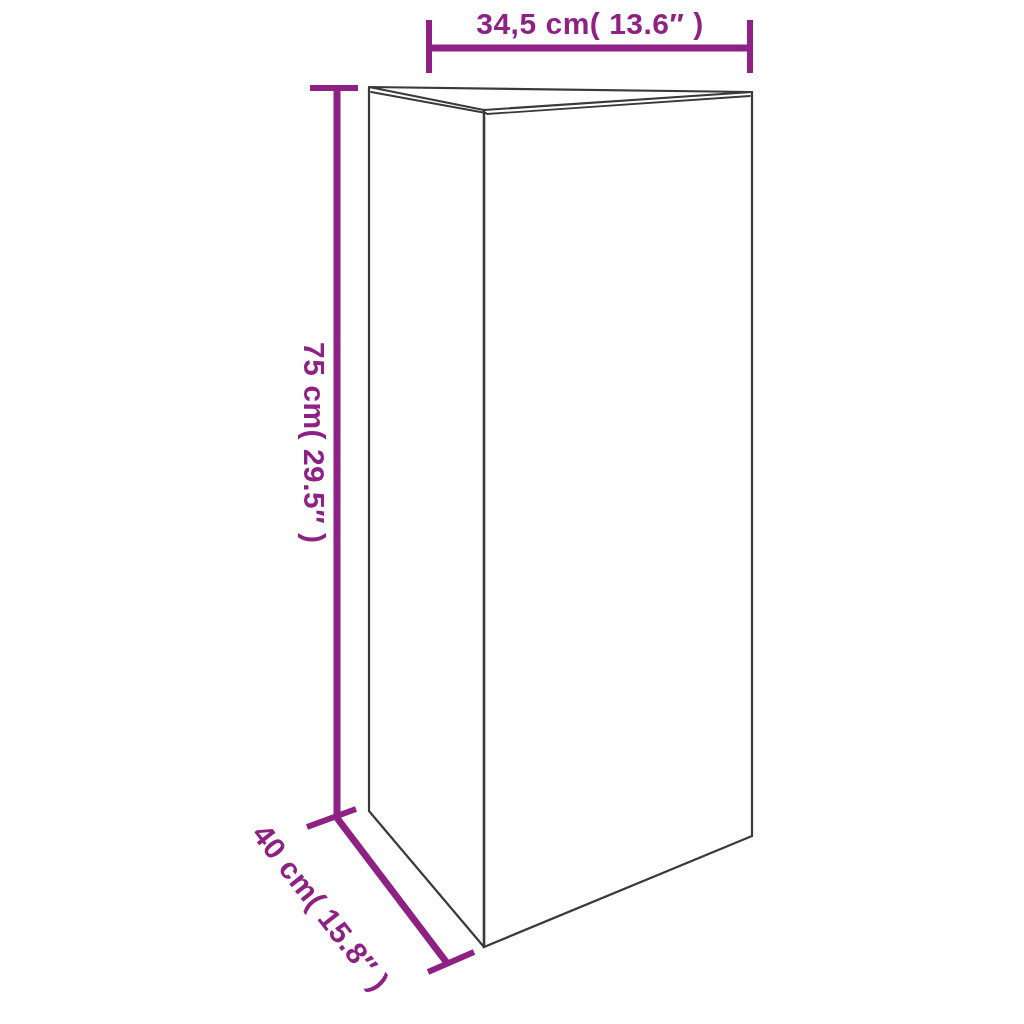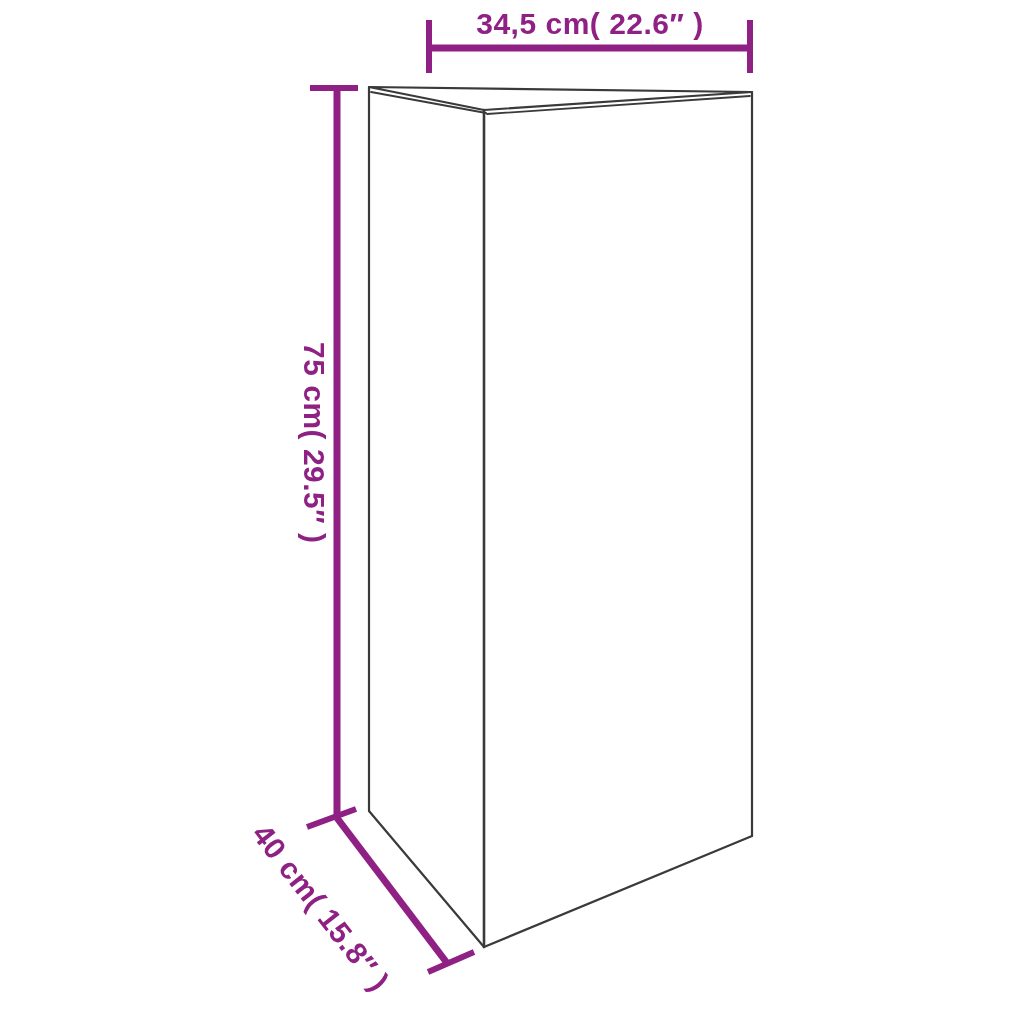--- a/index.html
+++ b/index.html
@@ -81,19 +81,19 @@
       <line x1="337" y1="88" x2="337" y2="818" stroke-width="7"></line>
       <line x1="307" y1="827" x2="356" y2="809" stroke-width="6"></line>
     </g>
 
     <g stroke="#8e2183" fill="none">
       <line x1="337" y1="818" x2="447" y2="963" stroke-width="7"></line>
       <line x1="428" y1="972" x2="474" y2="952" stroke-width="6"></line>
     </g>
   </svg>
 
-  <div id="width-label" class="dim-label">34,5 cm( 22.6″ )</div>
+  <div id="width-label" class="dim-label">34,5 cm( 13.6″ )</div>
 
   <div id="height-label" class="dim-label">75 cm( 29.5″ )</div>
 
   <div id="depth-label" class="dim-label">40 cm( 15.8″ )</div>
 
 </div>
 
 </body></html>

